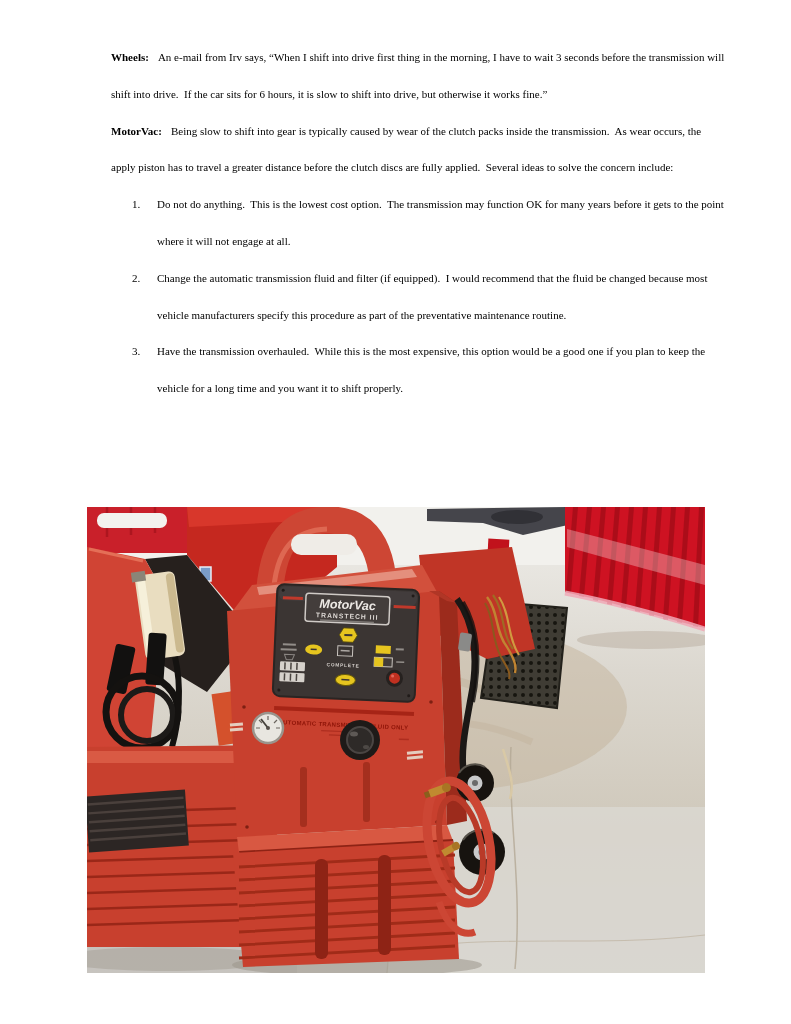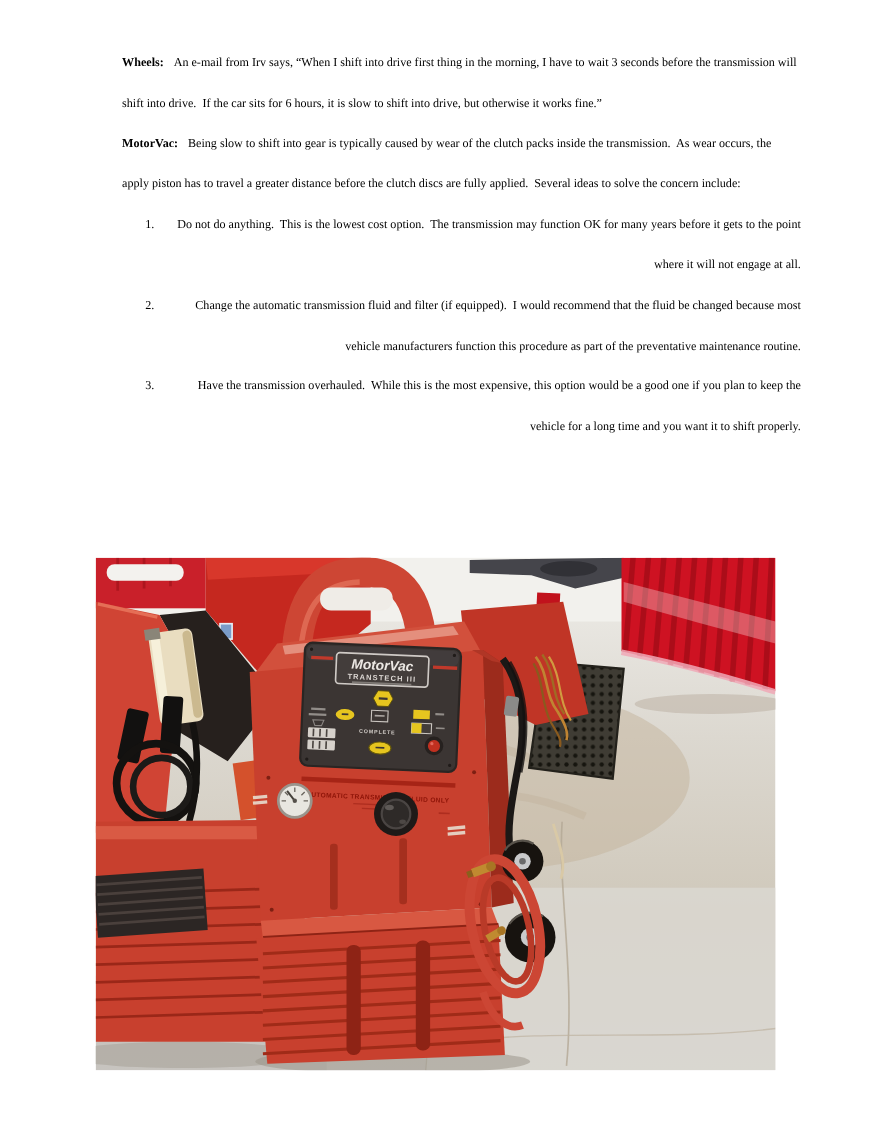--- a/index.html
+++ b/index.html
@@ -5,40 +5,40 @@
   html,body{margin:0;padding:0;background:#ffffff;}
   .page{position:relative;width:791px;height:1024px;background:#ffffff;overflow:hidden;
         font-family:"Liberation Serif", serif;color:#000;}
   .text-block{position:absolute;left:70px;right:63px;top:39px;font-size:11px;line-height:36.8px;margin-left:41px;}
   .para{margin:0;white-space:pre-wrap;}
   .plabel{font-weight:bold;}
   .ptext{margin-left:9px;}
   .olist{margin:0;}
   .oli{display:flex;margin-left:21px;}
   .oli-num{width:25px;flex:none;}
-  .oli-text{flex:1;white-space:pre-wrap;text-align:right;}
+  .oli-text{flex:1;white-space:pre-wrap;}
   .photo{position:absolute;left:87px;top:507px;width:618px;height:466px;}
   .photo svg{display:block;width:100%;height:100%;}
 </style>
 </head>
 <body>
 
 <div class="page">
 
   <div class="text-block">
       <p class="para"><b class="plabel">Wheels:</b><span class="ptext">An e-mail from Irv says, “When I shift into drive first thing in the morning, I have to wait 3 seconds before the transmission will shift into drive.  If the car sits for 6 hours, it is slow to shift into drive, but otherwise it works fine.”</span></p>
       <p class="para"><b class="plabel">MotorVac:</b><span class="ptext">Being slow to shift into gear is typically caused by wear of the clutch packs inside the transmission.  As wear occurs, the apply piston has to travel a greater distance before the clutch discs are fully applied.  Several ideas to solve the concern include:</span></p>
       <div class="olist">
         <div class="oli">
           <span class="oli-num">1.</span>
           <span class="oli-text">Do not do anything.  This is the lowest cost option.  The transmission may function OK for many years before it gets to the point where it will not engage at all.</span>
         </div>
         <div class="oli">
           <span class="oli-num">2.</span>
-          <span class="oli-text">Change the automatic transmission fluid and filter (if equipped).  I would recommend that the fluid be changed because most vehicle manufacturers function this procedure as part of the preventative maintenance routine.</span>
+          <span class="oli-text">Change the automatic transmission fluid and filter (if equipped).  I would recommend that the fluid be changed because most vehicle manufacturers specify this procedure as part of the preventative maintenance routine.</span>
         </div>
         <div class="oli">
           <span class="oli-num">3.</span>
           <span class="oli-text">Have the transmission overhauled.  While this is the most expensive, this option would be a good one if you plan to keep the vehicle for a long time and you want it to shift properly.</span>
         </div>
       </div>
     </div>
 
   <div class="photo">
     <svg viewBox="0 0 618 466" xmlns="http://www.w3.org/2000/svg" role="img" aria-label="Red MotorVac TransTech III automatic transmission fluid service machine in a shop">

